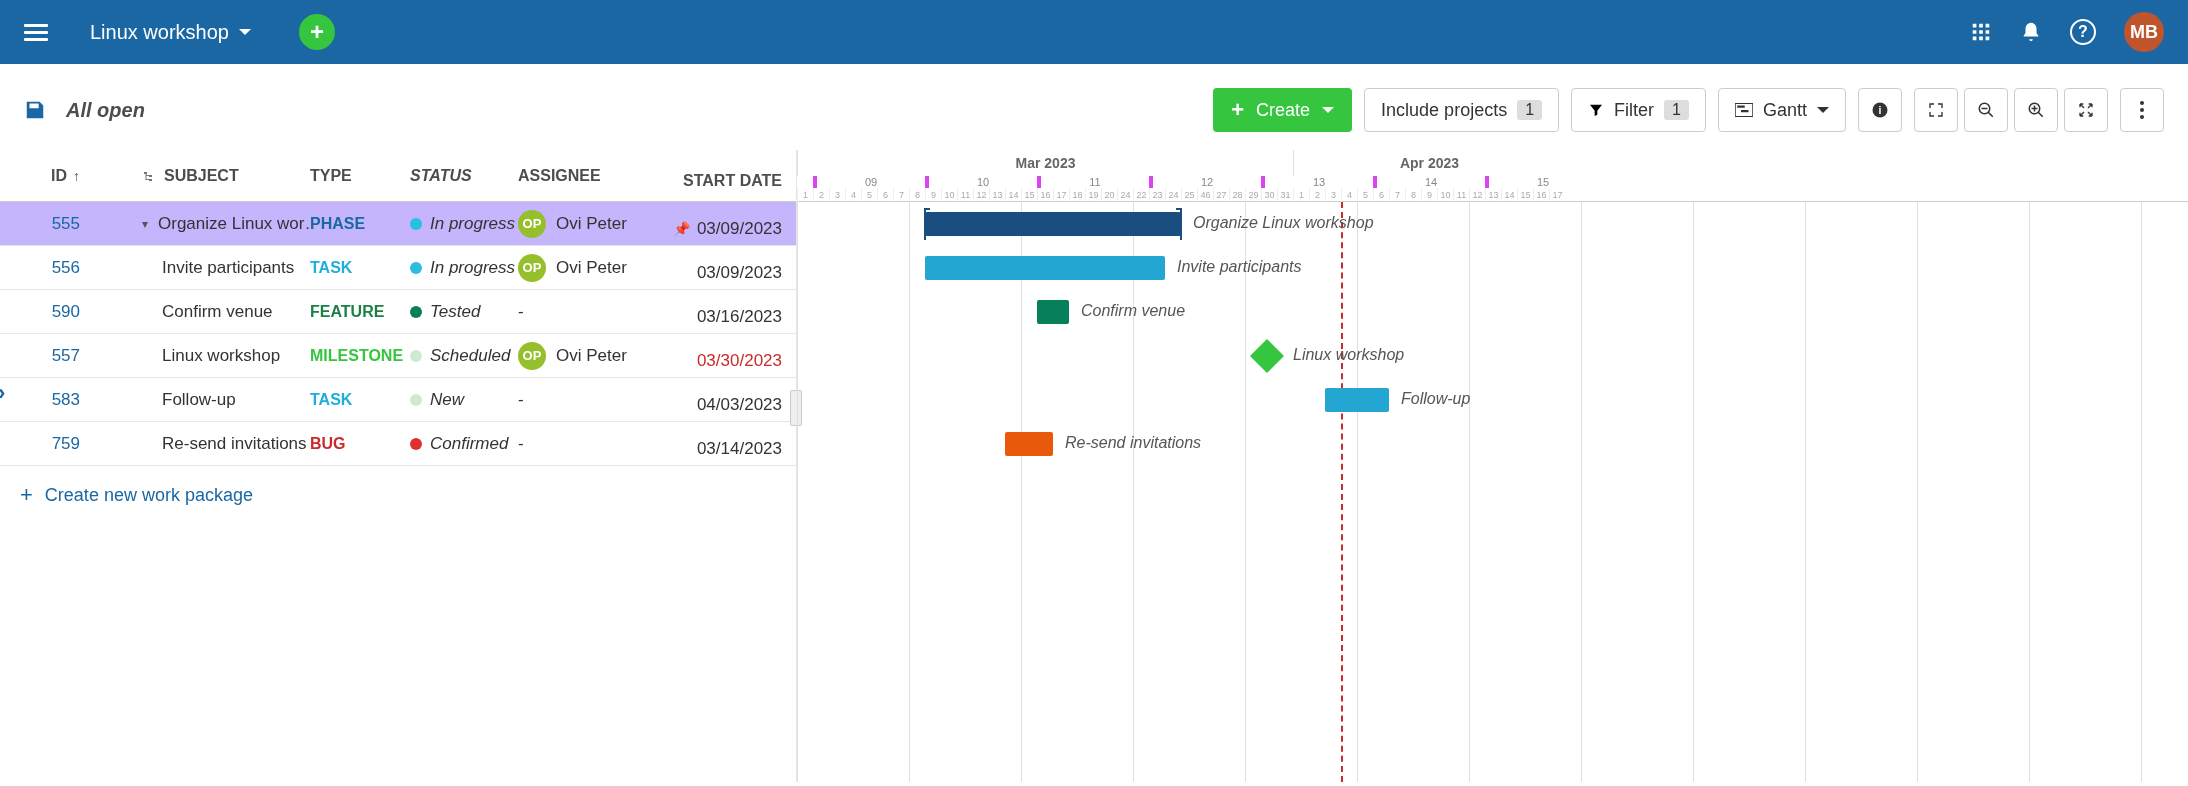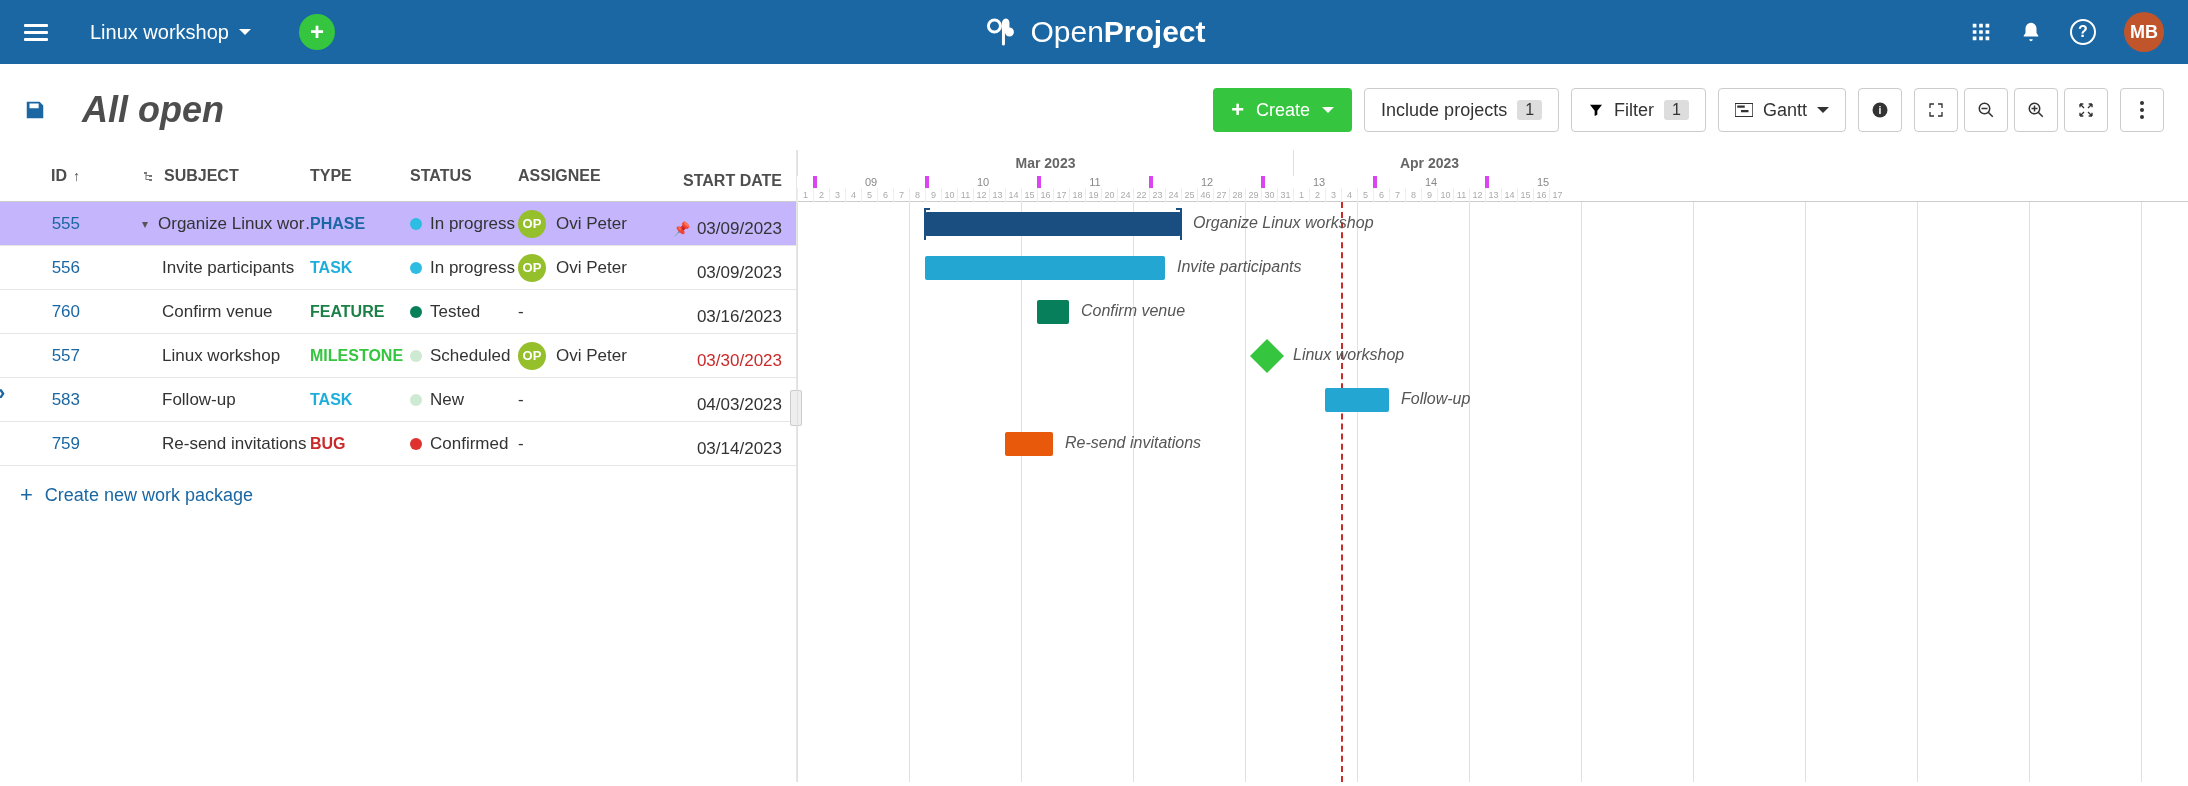--- a/index.html
+++ b/index.html
@@ -21,40 +21,40 @@
   .search-box input { width:300px; height:44px; background:transparent; border:1px solid rgba(255,255,255,0.6); color:#fff; padding:0 44px 0 16px; font-size:18px; border-radius:3px; }
   .search-box input::placeholder { color:#fff; }
   .search-box .sicon { position:absolute; right:12px; top:50%; transform:translateY(-50%); fill:#fff; width:20px; height:20px; }
   .nav-icon { width:22px; height:22px; fill:#fff; cursor:pointer; }
   .help-icon { width:26px; height:26px; border:2px solid #fff; border-radius:50%; display:flex; align-items:center; justify-content:center; font-size:16px; font-weight:bold; cursor:pointer; }
   .avatar { width:40px; height:40px; border-radius:50%; background:#c0552b; display:flex; align-items:center; justify-content:center; font-size:18px; font-weight:600; cursor:pointer; }
   
   
   .toolbar { display:flex; align-items:center; padding:24px 24px 18px; gap:12px; }
   .save-icon { width:22px; height:22px; fill:#1a67a3; cursor:pointer; }
-  .view-title { font-size:36px; font-weight:600; color:#4d4d4d; font-style:italic; margin-left:24px; }
+  .view-title { font-size:20px; font-weight:600; color:#4d4d4d; font-style:italic; margin-left:8px; }
   .tb-spacer { flex:1; }
   .create-btn { background:#35c53f; color:#fff; height:44px; padding:0 18px; border-radius:4px; display:flex; align-items:center; gap:12px; font-size:18px; cursor:pointer; }
   .create-btn .plus { font-size:22px; font-weight:bold; }
   .tb-btn { height:44px; border:1px solid #ccc; padding:0 16px; border-radius:4px; display:flex; align-items:center; gap:10px; font-size:18px; cursor:pointer; background:#fff; color:#333; }
   .tb-btn .badge { background:#ddd; padding:1px 8px; border-radius:3px; font-size:16px; color:#333; }
   .tb-iconbtn { height:44px; width:44px; border:1px solid #ccc; border-radius:4px; display:flex; align-items:center; justify-content:center; cursor:pointer; background:#fff; }
   .tb-group { display:flex; gap:6px; }
   
   
   .main { display:flex; height:calc(786px - 64px - 90px); }
   .table-pane { width:797px; border-right:1px solid #e6e6e6; display:flex; flex-direction:column; position:relative; }
   .gantt-pane { flex:1; overflow:hidden; position:relative; }
   
   
   .thead-row { display:flex; height:52px; align-items:center; border-bottom:1px solid #ccc; font-weight:600; color:#4d4d4d; font-size:16px; }
   .col-id { width:92px; text-align:right; padding-right:12px; display:flex; align-items:center; justify-content:flex-end; gap:6px;}
   .col-subject { width:218px; padding-left:50px; display:flex; align-items:center; gap:10px; }
   .col-type { width:100px; }
-  .col-status { width:108px; }
+  .col-status { width:108px;font-style:italic; }
   .col-assignee { width:152px; }
   .col-date { flex:1; text-align:right; padding-right:14px;margin-top:10px; }
   .sort-arrow { font-size:14px; }
   
   
   .trow { display:flex; height:44px; align-items:center; border-bottom:1px solid #e6e6e6; font-size:17px; }
   .trow.selected { background:#c4b5fd; }
   .trow .col-id { color:#1a67a3; font-weight:500; }
   .trow .col-subject { color:#333; overflow:hidden; white-space:nowrap; }
   .trow .col-subject.indent { padding-left:70px; }
@@ -111,26 +111,20 @@
   <div class="hamburger">
       <span></span>
       <span></span>
       <span></span>
     </div>
   <div class="project-select">
     <span>Linux workshop</span>
     <span class="caret-down"></span>
   </div>
   <div class="add-btn">+</div>
-  <div class="brand">
-    <svg class="brand-logo" viewBox="0 0 24 24">
-        <path fill="#fff" d="M8 3a5 5 0 100 10 5 5 0 000-10zm0 2a3 3 0 110 6 3 3 0 010-6zm8-2a3 3 0 00-3 3v14a1 1 0 002 0V12a3 3 0 103-3V6a3 3 0 00-2-3z"></path>
-      </svg>
-    <span class="brand-text"><span>Open</span><strong>Project</strong></span>
-  </div>
   <div class="nav-right">
     <svg class="nav-icon" viewBox="0 0 24 24">
         <path d="M3 3h4v4H3zm7 0h4v4h-4zm7 0h4v4h-4zM3 10h4v4H3zm7 0h4v4h-4zm7 0h4v4h-4zM3 17h4v4H3zm7 0h4v4h-4zm7 0h4v4h-4z"></path>
       </svg>
     <svg class="nav-icon" viewBox="0 0 24 24">
         <path d="M12 2a6 6 0 00-6 6v5l-2 3v1h16v-1l-2-3V8a6 6 0 00-6-6zm0 20a2 2 0 002-2h-4a2 2 0 002 2z"></path>
       </svg>
     <div class="help-icon">?</div>
     <div class="avatar">MB</div>
   </div>
@@ -262,21 +256,21 @@
           </div>
           <div class="col-assignee">
             <div class="assignee-cell">
               <div class="assignee-ava">OP</div>
               <span>Ovi Peter</span>
             </div>
           </div>
           <div class="col-date"><span>03/09/2023</span></div>
         </div>
         <div class="trow">
-          <div class="col-id">760</div>
+          <div class="col-id">590</div>
           <div class="col-subject indent">
             <span>Confirm venue</span>
           </div>
           <div class="col-type"><strong class="type-FEATURE">FEATURE</strong></div>
           <div class="col-status">
             <div class="status">
               <span class="status-dot dot-tested"></span>
               <span>Tested</span>
             </div>
           </div>

